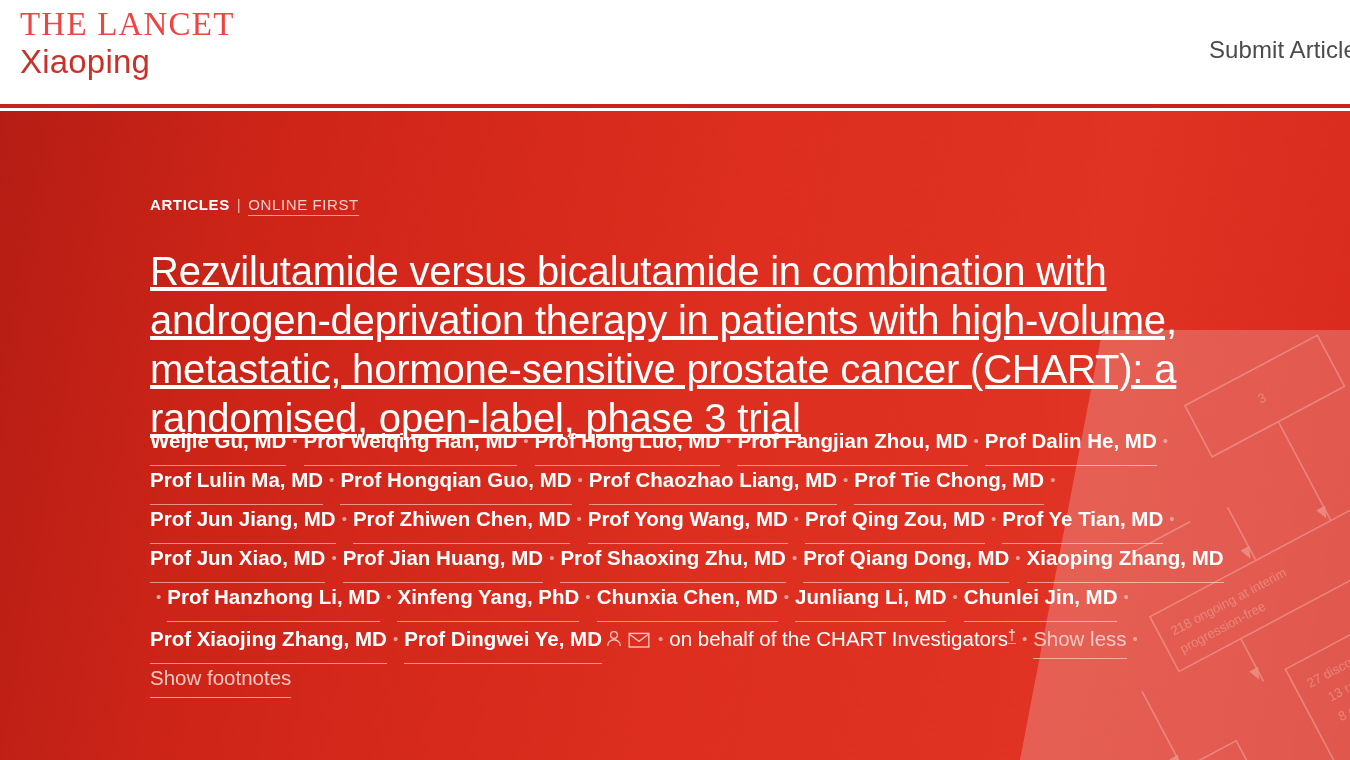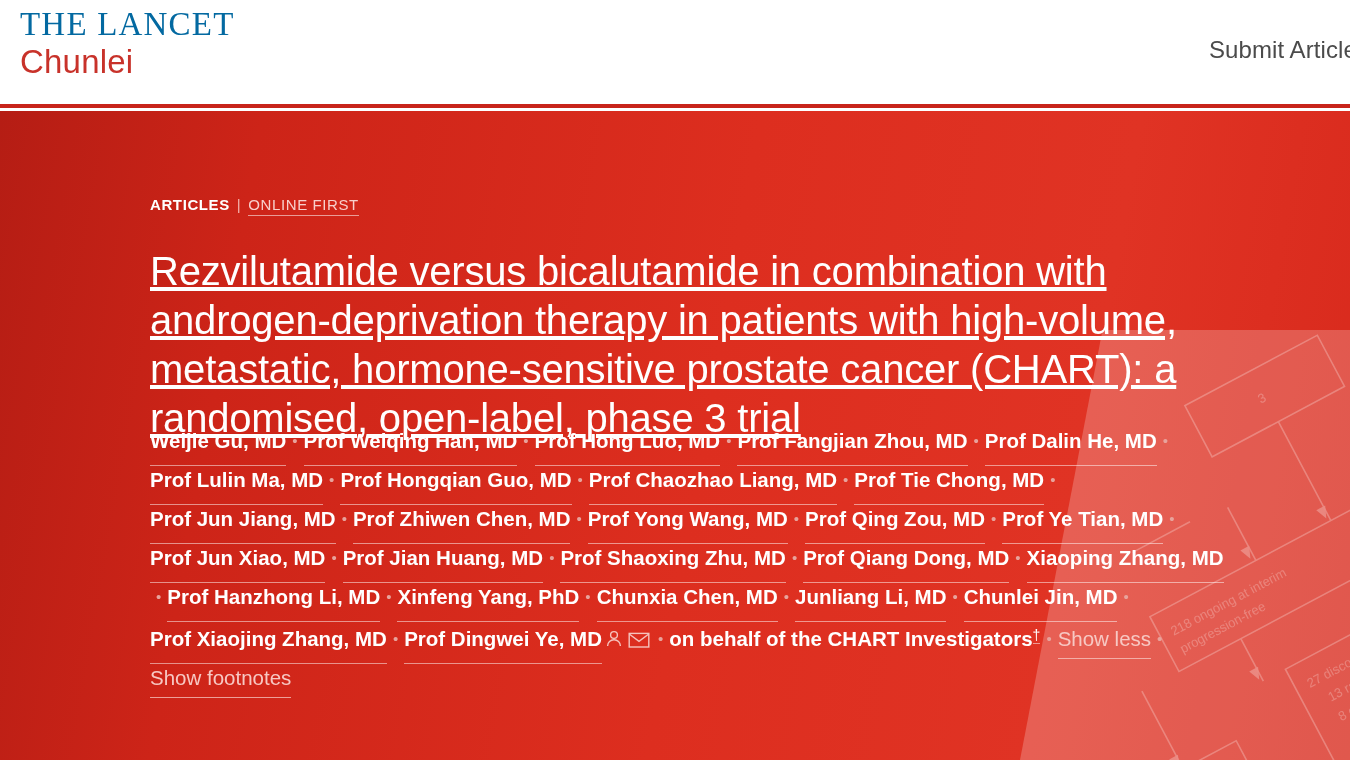--- a/index.html
+++ b/index.html
@@ -33,21 +33,21 @@
   .logo-block {
     position: absolute;
     left: 20px;
     top: 8px;
     line-height: 1;
   }
   .logo-lancet {
     font-family: "Liberation Serif", serif;
     font-size: 33px;
     letter-spacing: 1.2px;
-    color: #0369a1;
+    color: #ef4444;
     font-weight: 400;
     display: block;
     text-align: center;
   }
   .logo-oncology {
     font-family: "Liberation Sans", sans-serif;
     font-size: 33px;
     color: #c8322a;
     font-weight: 400;
     display: block;
@@ -188,21 +188,21 @@
   }
   .author-dot {
     display: inline-block;
     color: #e8a39c;
     margin: 0 6px;
     font-size: 15px;
     vertical-align: 2px;
   }
   .behalf {
     color: #ffffff;
-    font-weight: 700;
+    font-weight: 400;
     white-space: nowrap;
   }
   .dagger {
     font-size: 14px;
     vertical-align: 6px;
     border-bottom: 1px solid rgba(255,255,255,0.5);
   }
   .toggle-link {
     color: #f7c8c3;
     font-weight: 400;
@@ -220,21 +220,21 @@
   .inline-icon svg { display:block; }
 </style>
 </head>
 <body>
 
 <div id="page">
 
   <header class="site-header">
     <div class="logo-block">
       <span class="logo-lancet">THE LANCET</span>
-      <span class="logo-oncology">Chunlei</span>
+      <span class="logo-oncology">Xiaoping</span>
     </div>
     <a class="submit-article">Submit Article</a>
   </header>
   <div class="header-rule"></div>
   <div class="header-rule-gap"></div>
 
   <section class="hero">
 
     <div class="hero-artwork-mask"></div>
     <div class="hero-artwork">

